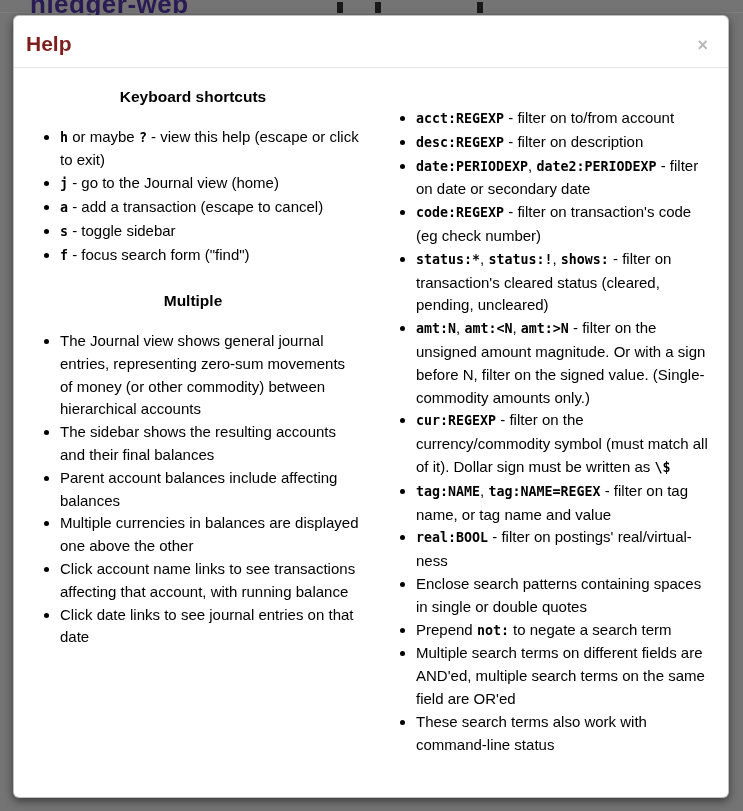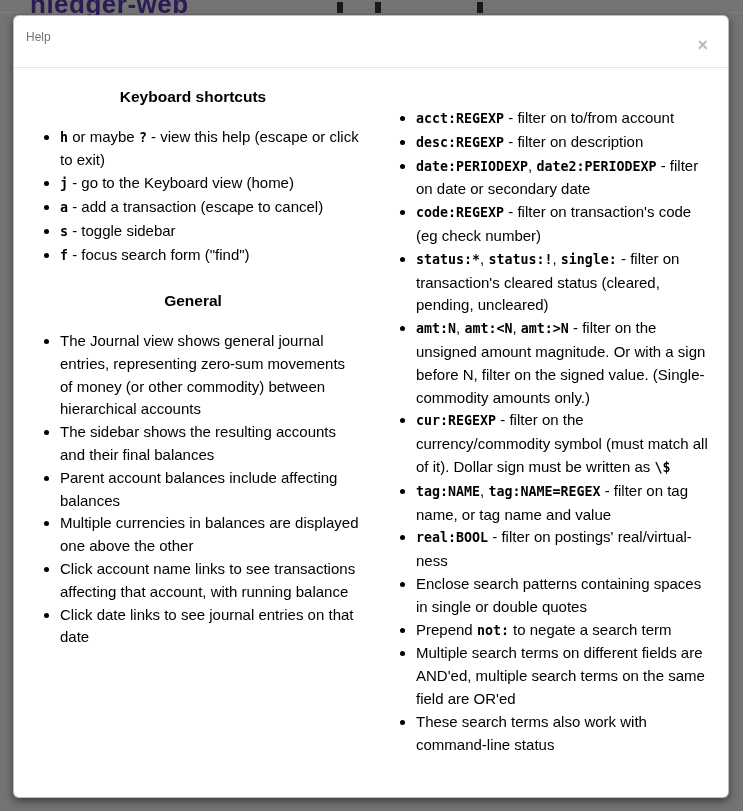--- a/index.html
+++ b/index.html
@@ -45,24 +45,24 @@
     box-shadow: 0 3px 9px rgba(0,0,0,0.5);
     overflow: hidden;
   }
   .modal-header {
     position: relative;
     height: 52px;
     padding: 13px 20px 0 12px;
     border-bottom: 1px solid #e5e5e5;
   }
   .modal-title {
-    font-size: 12px;
-    font-weight: normal;
+    font-size: 21px;
+    font-weight: bold;
     line-height: 1.4;
-    color: #737373;
+    color: #7f1d1d;
   }
   .close-btn {
     position: absolute; right: 20px; top: 20px;
     background: none; border: none;
     font-size: 18px; font-weight: bold;
     color: #b9b9b9;
     line-height: 1;
     cursor: pointer;
     font-family: "Liberation Sans", sans-serif;
   }
@@ -112,42 +112,42 @@
 <div class="modal">
   <div class="modal-header">
     <h4 class="modal-title">Help</h4>
     <button class="close-btn">×</button>
   </div>
   <div class="modal-body">
     <div class="col">
       <h5 class="section-heading">Keyboard shortcuts</h5>
       <ul class="help-list">
           <li><code>h</code><span> or maybe </span><code>?</code><span> - view this help (escape or click to exit)</span></li>
-          <li><code>j</code><span> - go to the Keyboard view (home)</span></li>
+          <li><code>j</code><span> - go to the Journal view (home)</span></li>
           <li><code>a</code><span> - add a transaction (escape to cancel)</span></li>
           <li><code>s</code><span> - toggle sidebar</span></li>
           <li><code>f</code><span> - focus search form ("find")</span></li>
         </ul>
-      <h5 class="section-heading spaced">General</h5>
+      <h5 class="section-heading spaced">Multiple</h5>
       <ul class="help-list">
           <li><span>The Journal view shows general journal entries, representing zero-sum movements of money (or other commodity) between hierarchical accounts</span></li>
           <li><span>The sidebar shows the resulting accounts and their final balances</span></li>
           <li><span>Parent account balances include affecting balances</span></li>
           <li><span>Multiple currencies in balances are displayed one above the other</span></li>
           <li><span>Click account name links to see transactions affecting that account, with running balance</span></li>
           <li><span>Click date links to see journal entries on that date</span></li>
         </ul>
     </div>
     <div class="col">
       <ul class="help-list">
           <li><code>acct:REGEXP</code><span> - filter on to/from account</span></li>
           <li><code>desc:REGEXP</code><span> - filter on description</span></li>
           <li><code>date:PERIODEXP</code><span>, </span><code>date2:PERIODEXP</code><span> - filter on date or secondary date</span></li>
           <li><code>code:REGEXP</code><span> - filter on transaction's code (eg check number)</span></li>
-          <li><code>status:*</code><span>, </span><code>status:!</code><span>, </span><code>single:</code><span> - filter on transaction's cleared status (cleared, pending, uncleared)</span></li>
+          <li><code>status:*</code><span>, </span><code>status:!</code><span>, </span><code>shows:</code><span> - filter on transaction's cleared status (cleared, pending, uncleared)</span></li>
           <li><code>amt:N</code><span>, </span><code>amt:&lt;N</code><span>, </span><code>amt:&gt;N</code><span> - filter on the unsigned amount magnitude. Or with a sign before N, filter on the signed value. (Single-commodity amounts only.)</span></li>
           <li><code>cur:REGEXP</code><span> - filter on the currency/commodity symbol (must match all of it). Dollar sign must be written as </span><code>\$</code></li>
           <li><code>tag:NAME</code><span>, </span><code>tag:NAME=REGEX</code><span> - filter on tag name, or tag name and value</span></li>
           <li><code>real:BOOL</code><span> - filter on postings' real/virtual-ness</span></li>
           <li><span>Enclose search patterns containing spaces in single or double quotes</span></li>
           <li><span>Prepend </span><code>not:</code><span> to negate a search term</span></li>
           <li><span>Multiple search terms on different fields are AND'ed, multiple search terms on the same field are OR'ed</span></li>
           <li><span>These search terms also work with command-line status</span></li>
         </ul>
     </div>

